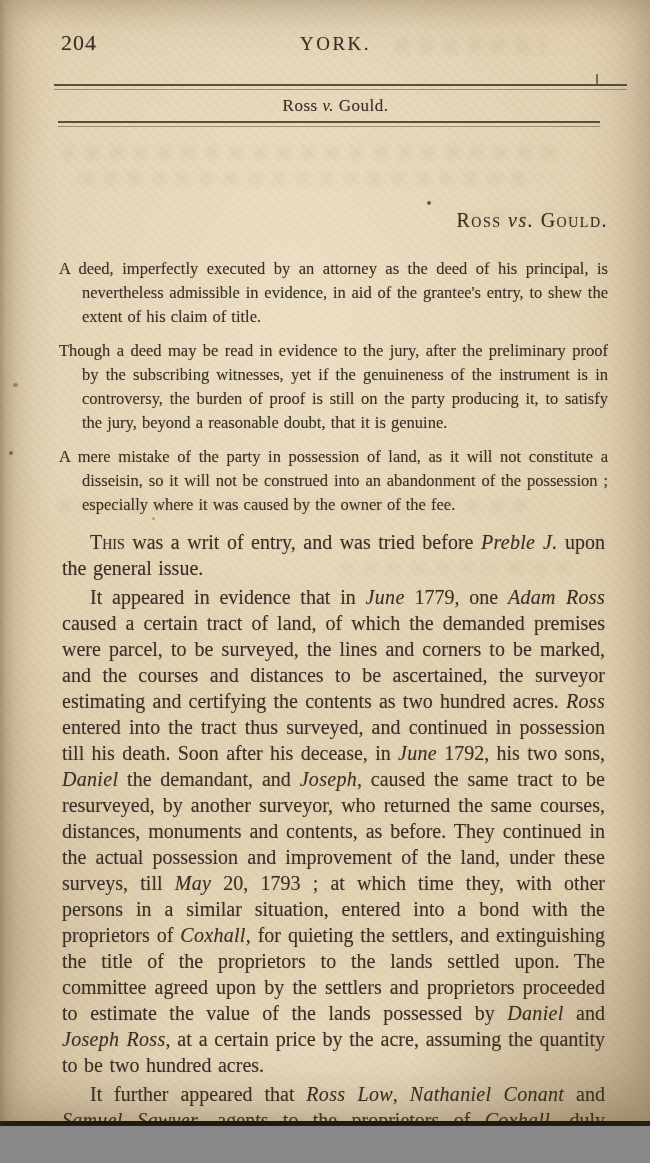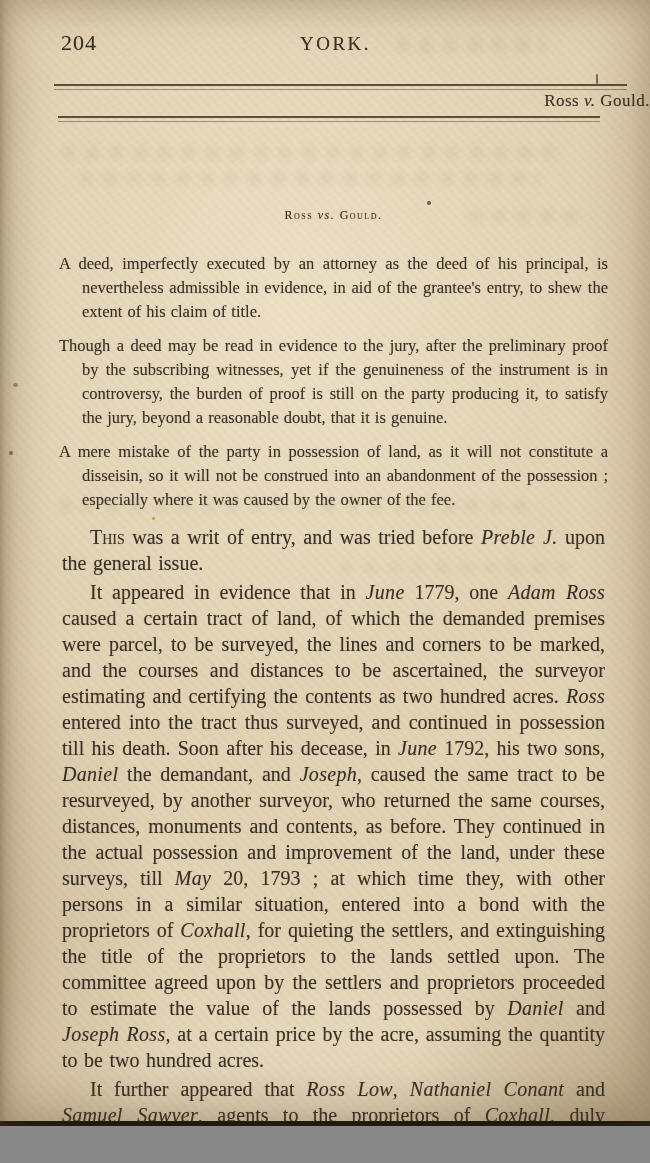--- a/index.html
+++ b/index.html
@@ -48,33 +48,34 @@
     font-size: 19px;
     font-weight: normal;
     letter-spacing: 2.5px;
   }
 
   .rule { height: 3px; border-top: 2px solid rgba(68, 56, 38, 0.85); border-bottom: 1px solid rgba(68, 56, 38, 0.45); }
   .rule-top    { margin: 27px 23px 0 33px; }
   .rule-bottom { margin: 4px 50px 0 37px; }
 
   .running-head {
-    text-align: right;
+    margin-top: 5px;
+    text-align: center;
     font-size: 17px;
     line-height: 22px;
     letter-spacing: 0.5px;
   }
 
   
   main { padding: 0 42px 0 38px; }
 
   .case-title {
     margin: 80px 0 0 0;
-    text-align: center;
-    font-size: 12px;
+    text-align: right;
+    font-size: 20px;
     font-weight: normal;
     line-height: 26px;
     letter-spacing: 1.5px;
   }
   .sc { font-variant: small-caps; }
   .it { font-style: italic; }
 
   .headnotes { margin-top: 24px; }
   .headnote {
     font-size: 16.5px;

